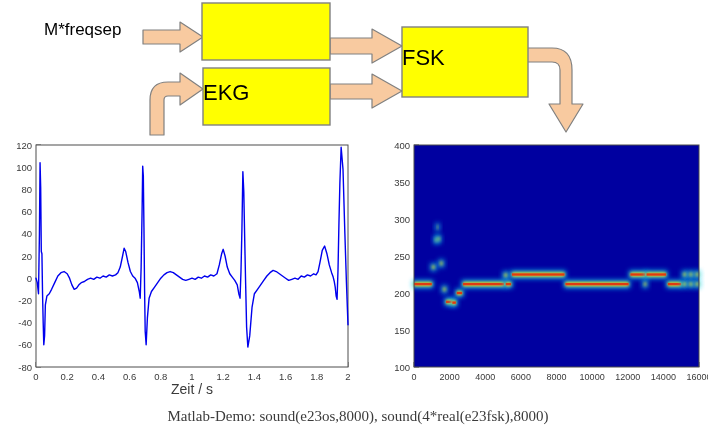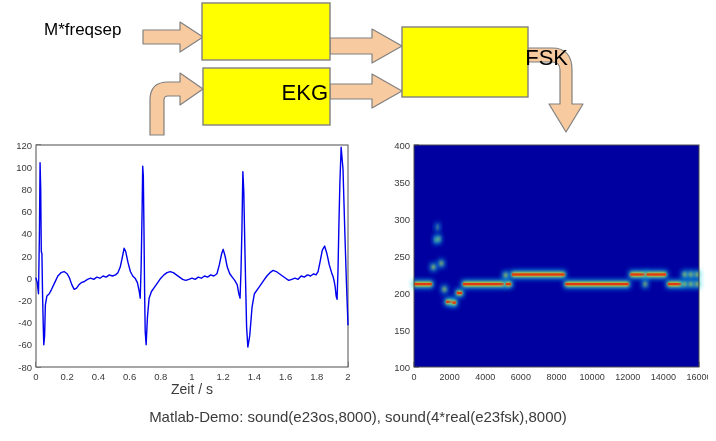--- a/index.html
+++ b/index.html
@@ -29,60 +29,59 @@
     width: 716px;
     height: 140px;
   }
   #diagram svg { display: block; }
 
   .blk-label {
     position: absolute;
     font-family: "Liberation Sans", sans-serif;
     color: #000000;
     white-space: nowrap;
-    text-align: right;
+    text-align: left;
   }
   #label-mfreqsep {
     left: 44px; top: 20px;
     font-size: 17px;
     letter-spacing: 0px;
   }
   #label-traeger {
     left: 202px; top: 12px;
     width: 128px;
     font-size: 22px;
   }
   #label-ekg {
     left: 203px; top: 80px;
     width: 125px;
     font-size: 22px;
   }
   #label-fsk {
     left: 402px; top: 45px;
     width: 126px;
     font-size: 22px;
-    padding-left: 40px;
   }
 
   
   .chart {
     position: absolute;
   }
   #chart-ecg  { left: 8px;   top: 138px; width: 350px; height: 262px; }
   #chart-spec { left: 376px; top: 138px; width: 332px; height: 262px; }
   .chart svg { display: block; }
 
   
   #caption {
     position: absolute;
     left: 0;
     top: 408px;
     width: 716px;
     text-align: center;
-    font-family: Liberation Sans, sans-serif;
+    font-family: Liberation Serif, serif;
     font-size: 15px;
     color: #3b3b3b;
     white-space: nowrap;
   }
 </style>
 </head>
 <body>
 
 <div id="slide">
 

